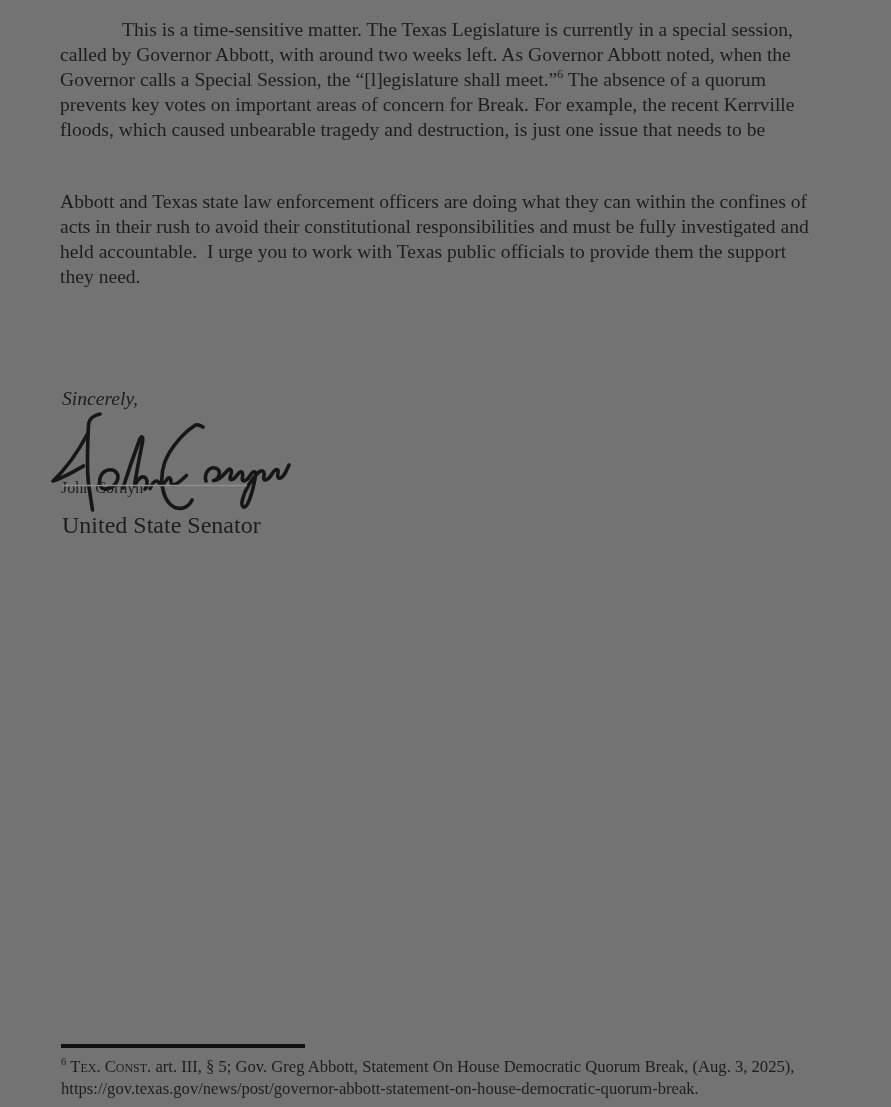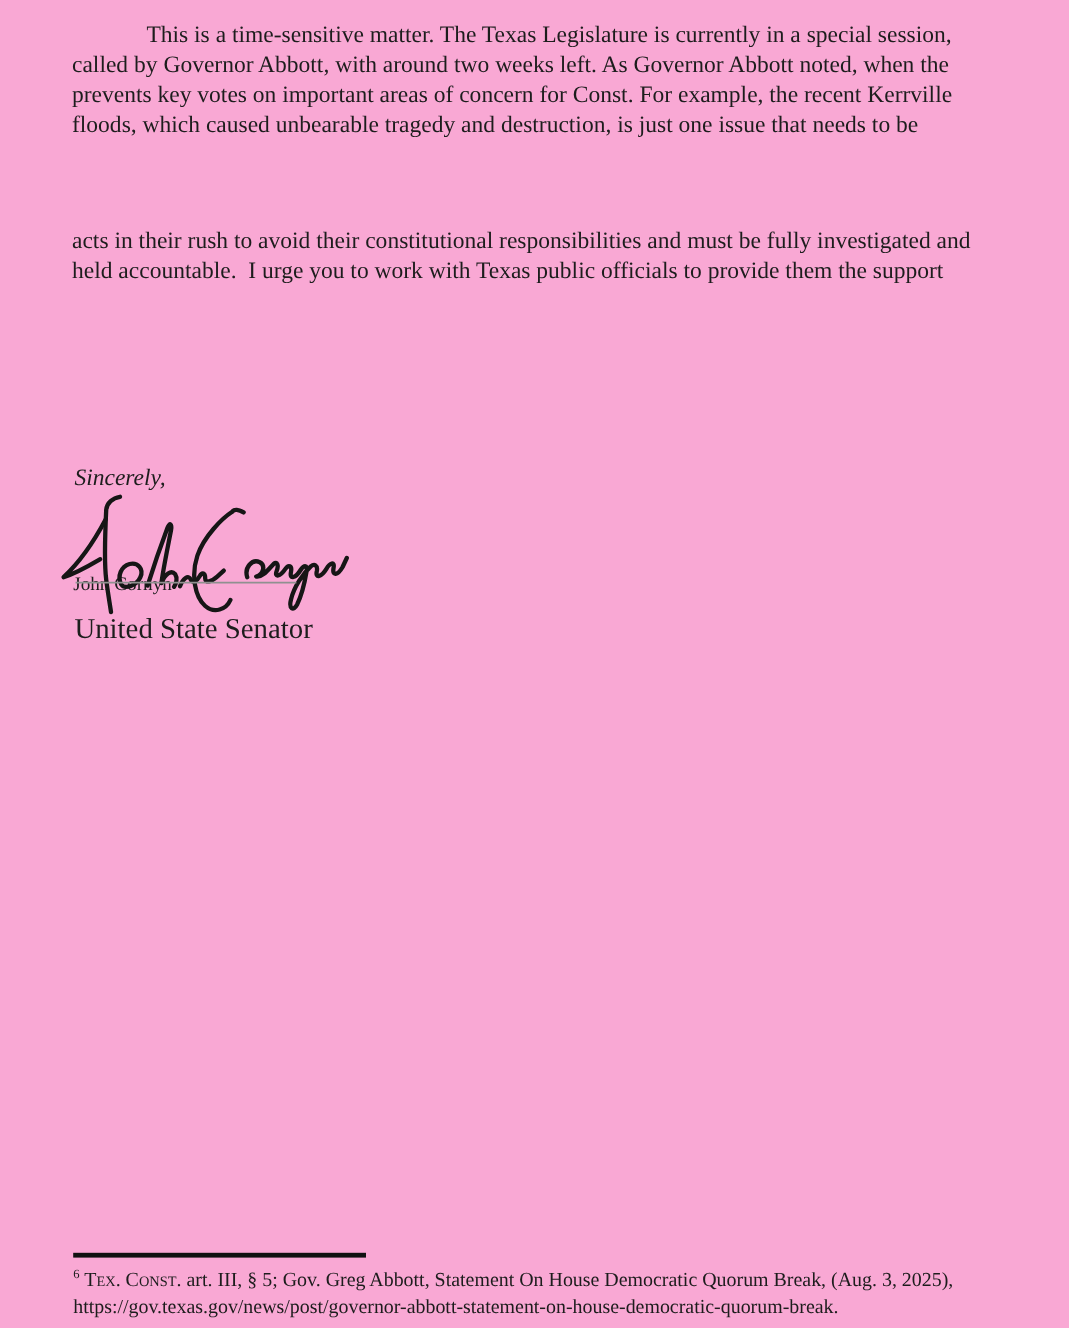--- a/index.html
+++ b/index.html
@@ -5,21 +5,21 @@
   html, body {
     margin: 0;
     padding: 0;
     background: #e8e8e8;
   }
   .page {
     position: relative;
     width: 891px;
     height: 1107px;
     margin: 0 auto;
-    background: #f9a8d4;
+    background: #737373;
     overflow: hidden;
     font-family: "Liberation Serif", "DejaVu Serif", serif;
     color: #1d1d1d;
   }
   .para {
     position: absolute;
     left: 60px;
     width: 800px;
     font-size: 19.6px;
     line-height: 25px;
@@ -90,27 +90,30 @@
   .smallcaps { font-variant: small-caps; }
 </style>
 </head>
 <body>
 
 <div class="page">
 
   <div class="para para1">
     <div class="line indent">This is a time-sensitive matter. The Texas Legislature is currently in a special session,</div>
     <div class="line">called by Governor Abbott, with around two weeks left. As Governor Abbott noted, when the</div>
-    <div class="line">prevents key votes on important areas of concern for Const. For example, the recent Kerrville</div>
+    <div class="line"><span>Governor calls a Special Session, the “[l]egislature shall meet.”</span><sup class="bodysup">6</sup><span> The absence of a quorum</span></div>
+    <div class="line">prevents key votes on important areas of concern for Break. For example, the recent Kerrville</div>
     <div class="line">floods, which caused unbearable tragedy and destruction, is just one issue that needs to be</div>
   </div>
 
   <div class="para para2">
+    <div class="line">Abbott and Texas state law enforcement officers are doing what they can within the confines of</div>
     <div class="line">acts in their rush to avoid their constitutional responsibilities and must be fully investigated and</div>
     <div class="line">held accountable.  I urge you to work with Texas public officials to provide them the support</div>
+    <div class="line">they need.</div>
   </div>
 
   <div class="salutation">Sincerely,</div>
 
   <div class="typed-name">John Cornyn</div>
   <div class="typed-title">United State Senator</div>
 
   <svg class="signature-svg" viewBox="48 408 250 112" xmlns="http://www.w3.org/2000/svg">
     <g fill="none" stroke="#161616" stroke-width="3.6" stroke-linecap="round" stroke-linejoin="round">
 

